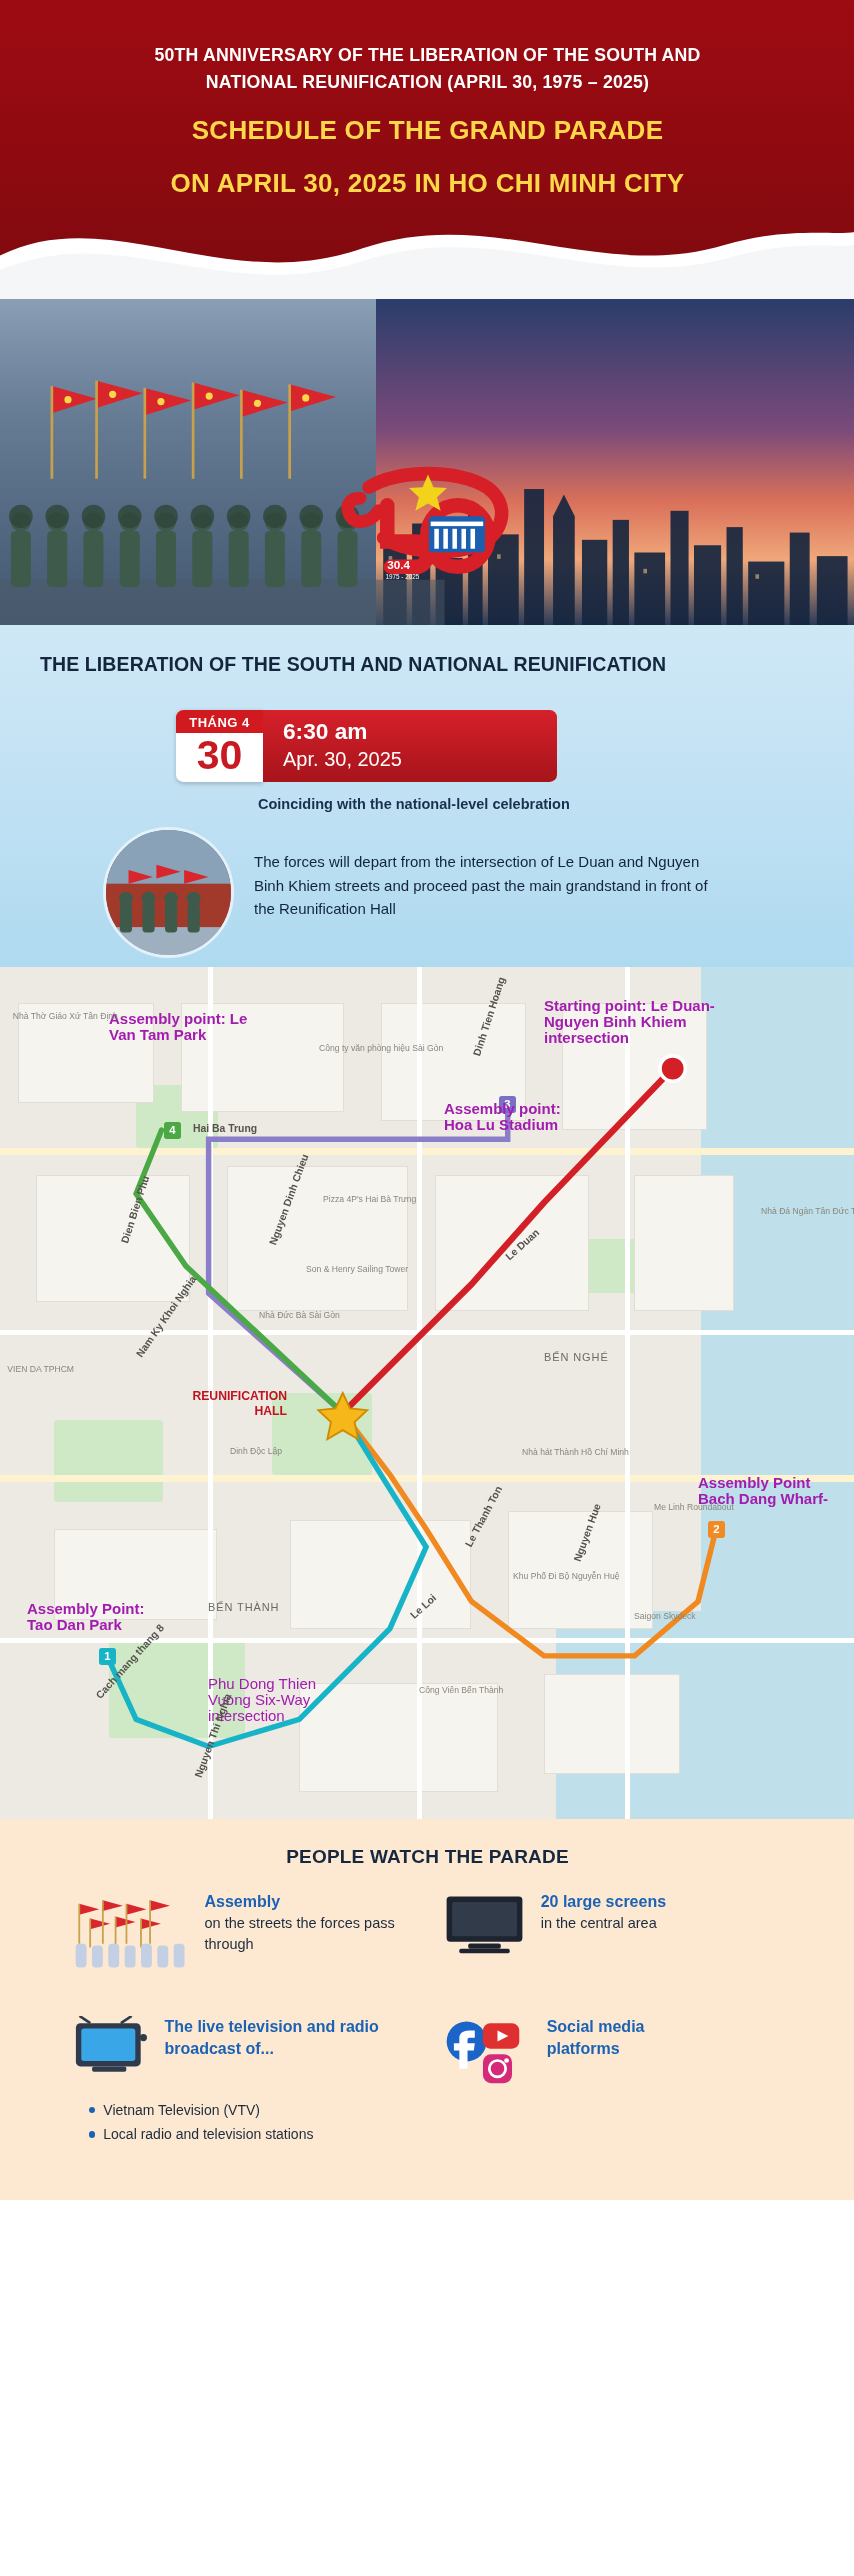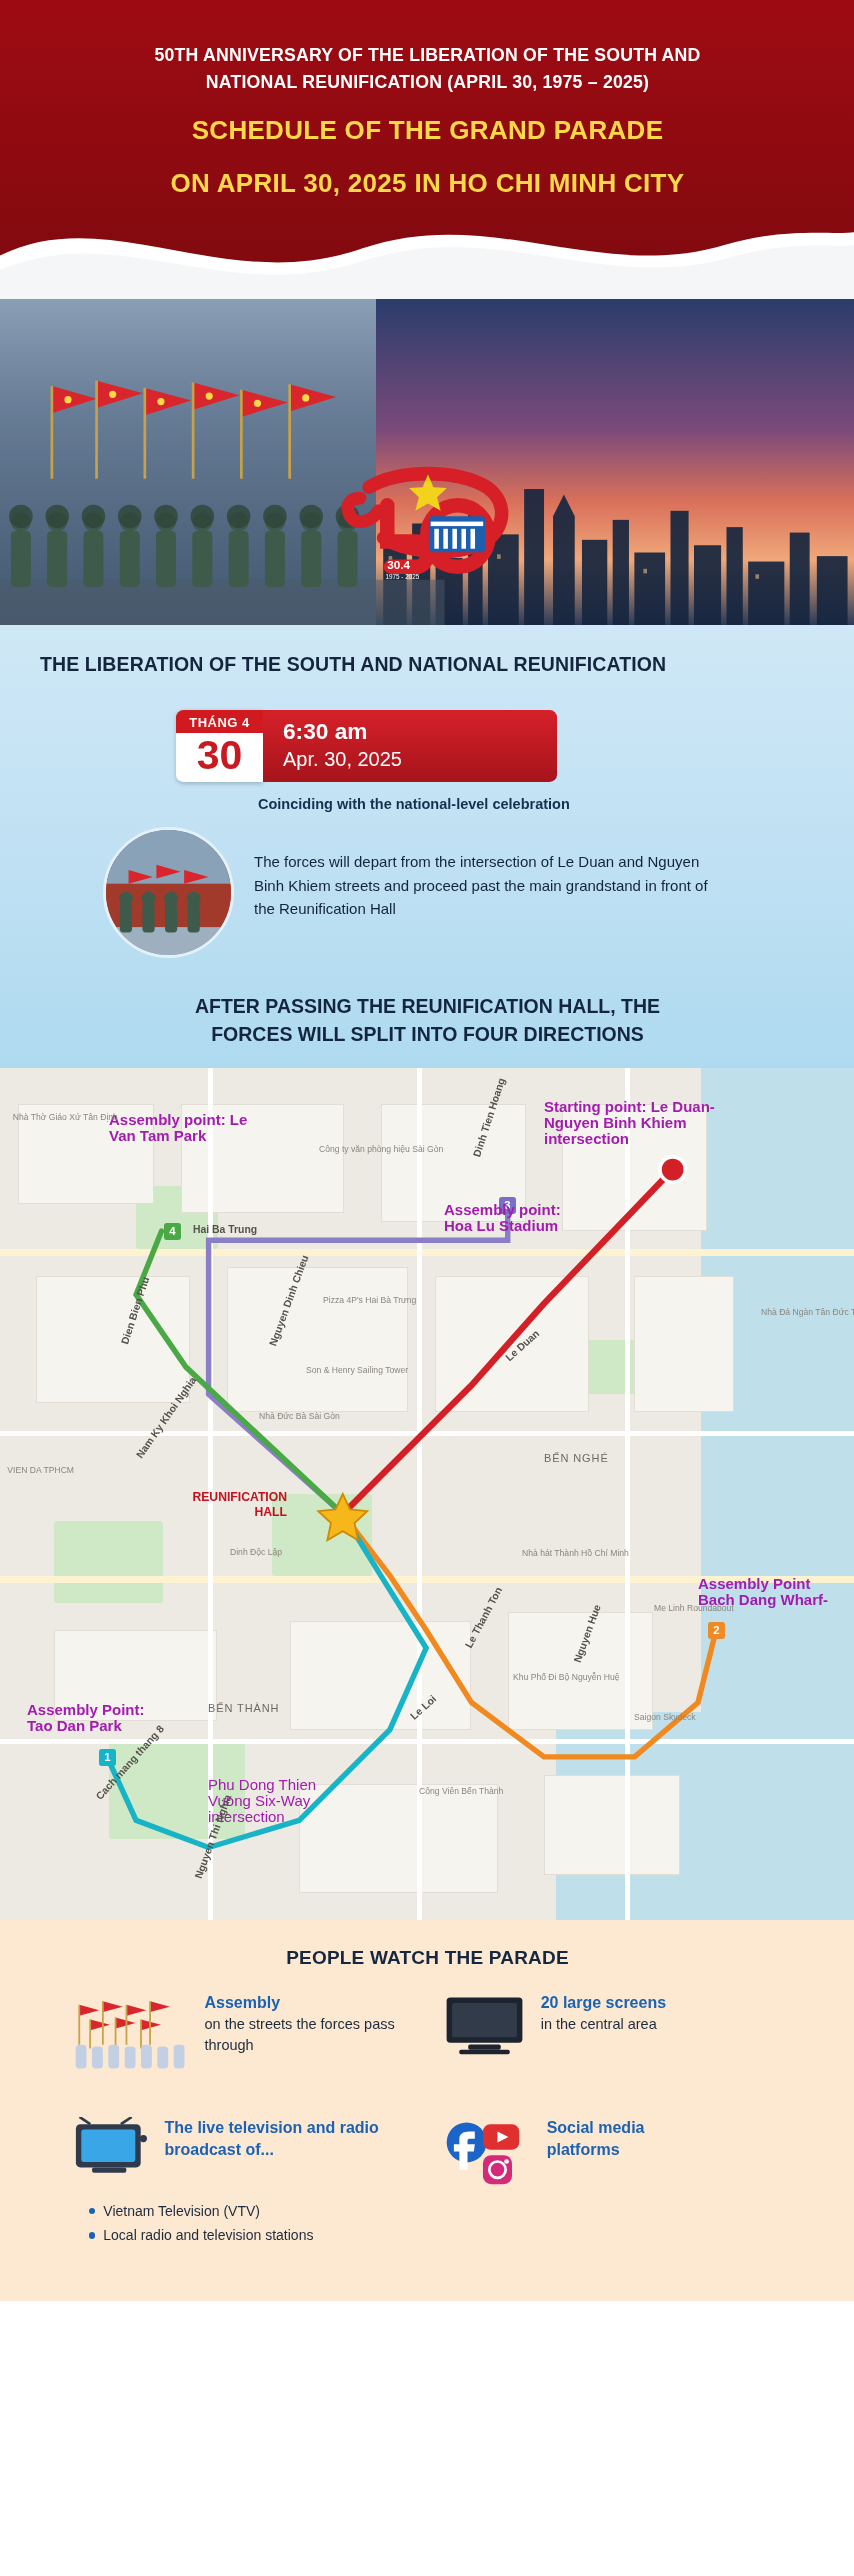--- a/index.html
+++ b/index.html
@@ -313,24 +313,20 @@
             <rect x="68" y="84" width="14" height="34" rx="4"></rect>
               <circle cx="75" cy="79" r="8"></circle>
             <rect x="94" y="84" width="14" height="34" rx="4"></rect>
               <circle cx="101" cy="79" r="8"></circle>
           </g>
         </svg>
       </div>
       <div class="forcestext">The forces will depart from the intersection of Le Duan and Nguyen Binh Khiem streets and proceed past the main grandstand in front of the Reunification Hall</div>
     </div>
 
-    <div class="splitline">
-      <h3>AFTER PASSING THE REUNIFICATION HALL, THE</h3>
-      <h3>FORCES WILL SPLIT INTO FOUR DIRECTIONS</h3>
-    </div>
   </div>
 
   <div class="map">
 
     <div class="water"></div>
     <div class="water2"></div>
     <div class="park" style="left:136px; top:118px; width:82px; height:63px;"></div>
     <div class="park" style="left:54px; top:453px; width:109px; height:82px;"></div>
     <div class="park" style="left:272px; top:426px; width:100px; height:82px;"></div>
     <div class="park" style="left:580px; top:272px; width:63px; height:54px;"></div>

